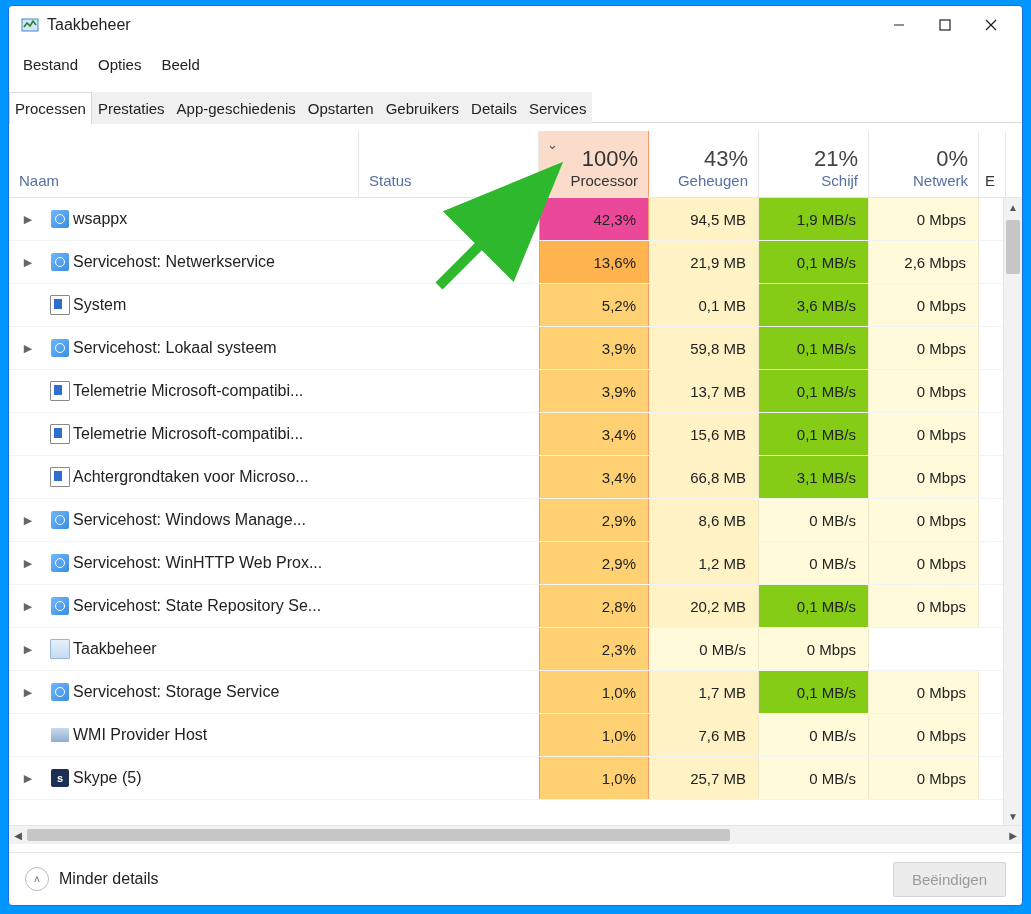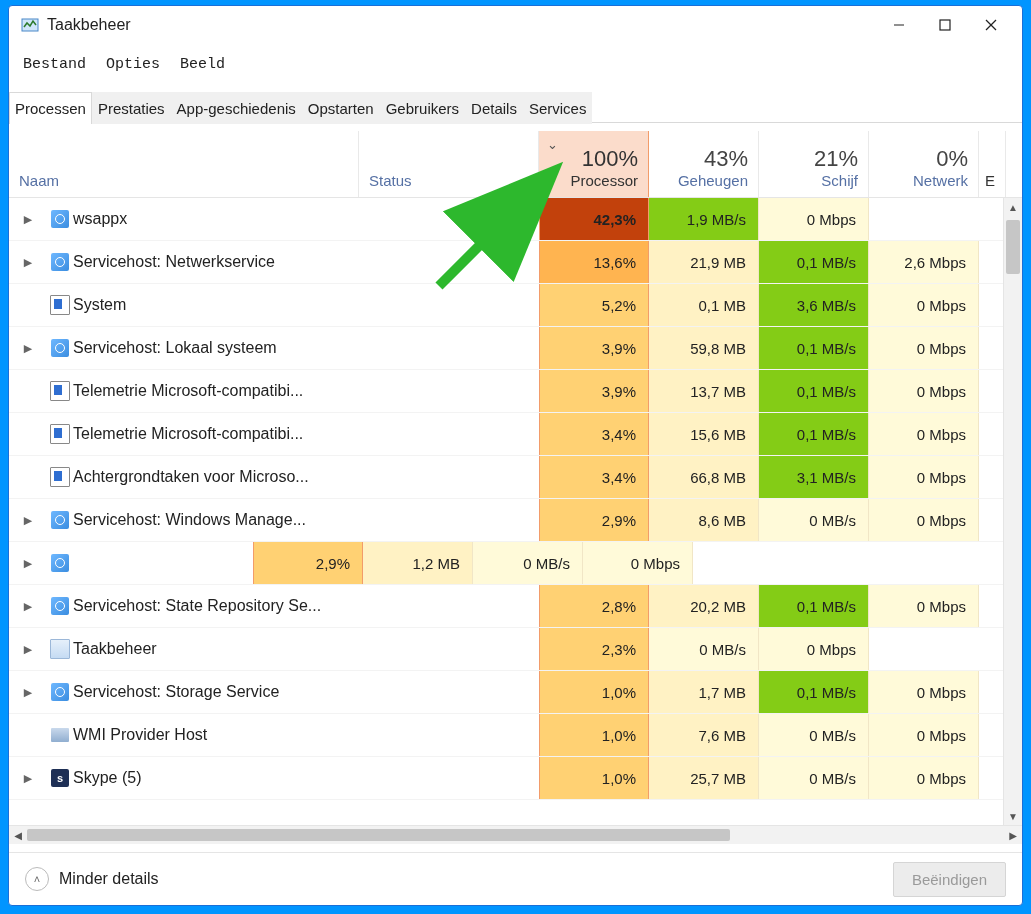--- a/index.html
+++ b/index.html
@@ -3,21 +3,21 @@
 <meta charset="utf-8">
 <style>
   html,body{margin:0;padding:0;font-family:"Segoe UI",Arial,sans-serif;font-size:15px;color:#222;background:#0095ff;}
   .frame{position:absolute;left:8px;top:5px;right:8px;bottom:8px;background:#fff;border:1px solid #1a6fd8;border-radius:4px;display:flex;flex-direction:column;overflow:hidden;gap:8px;}
   .titlebar{display:flex;align-items:center;height:38px;padding:0 8px;}
   .title-icon{width:18px;height:18px;margin:0 8px 0 4px;display:inline-block;position:relative;}
   .title-icon svg{width:18px;height:18px;}
   .title-text{font-size:16px;color:#222;}
   .winbtns{margin-left:auto;display:flex;}
   .winbtn{width:46px;height:30px;display:flex;align-items:center;justify-content:center;color:#222;}
-  .menubar{display:flex;padding:0 16px 4px 4px;font-family:Liberation Mono, monospace;}
+  .menubar{display:flex;padding:0 16px 4px 4px;}
   .menuitem{padding:4px 10px;font-size:15px;color:#222;}
   .tabbar{display:flex;align-items:flex-end;height:34px;background:#fff;}
   .tab{padding:7px 5px;font-size:15px;color:#222;border:1px solid transparent;border-bottom:none;background:#f0f0f0;position:relative;top:1px;}
   .tab.active{background:#fff;border-color:#d9d9d9;z-index:2;}
   .tabbar-line{border-bottom:1px solid #d9d9d9;flex:1;height:34px;}
   .content{flex:1;display:flex;flex-direction:column;min-height:0;}
   .header-row{display:flex;align-items:stretch;height:66px;border-bottom:1px solid #e5e5e5;}
   .hcell{display:flex;flex-direction:column;justify-content:flex-end;padding:4px 10px 8px 10px;color:#5570a4;font-size:15px;border-right:1px solid #e9e9e9;box-sizing:border-box;}
   .hcell.name{flex:0 0 350px;justify-content:flex-end;}
   .hcell.status{flex:0 0 180px;}
@@ -34,21 +34,21 @@
   .cell.exp{flex:0 0 38px;justify-content:center;color:#666;font-size:11px;}
   .cell.ico{flex:0 0 26px;justify-content:center;}
   .cell.nm{flex:0 0 286px;font-size:16px;color:#222;text-overflow:ellipsis;}
   .cell.st{flex:0 0 180px;}
   .cell.m{flex:0 0 110px;justify-content:flex-end;padding-right:12px;border-right:1px solid #f1e6c6;font-size:15px;}
   .cell.m.proc{background:#ffd173;border-right:1px solid #f29c6a;border-left:1px solid #f29c6a;}
   .cell.m.mem{background:#fff2c4;}
   .cell.m.dsk{background:#84cc16;}
   .cell.m.net{background:#fff2c4;}
   .cell.m.proc.h{background:#ffb450;}
-  .cell.m.proc.vh{background:#c2410c;font-weight:bold;}
+  .cell.m.proc.vh{background:#ec4899;}
   .cell.m.zero{background:#fffad9;}
   .icon-gear{width:18px;height:18px;background:linear-gradient(135deg,#6fb8ff,#3a8de0);display:inline-block;border-radius:2px;position:relative;}
   .icon-gear:after{content:"";position:absolute;left:4px;top:4px;right:4px;bottom:4px;border:1.5px solid #fff;border-radius:50%;}
   .icon-sq{width:18px;height:18px;border:1px solid #888;display:inline-block;background:#fff;border-radius:1px;position:relative;}
   .icon-sq:after{content:"";position:absolute;left:3px;top:3px;width:8px;height:10px;background:#2f6ed1;}
   .icon-tm{width:18px;height:18px;display:inline-block;background:linear-gradient(#e6f0fa,#c5dbf3);border:1px solid #9bb7d8;border-radius:1px;}
   .icon-wmi{width:18px;height:14px;display:inline-block;background:linear-gradient(#c9d9ec,#90aed0);border-radius:1px;}
   .icon-skype{width:18px;height:18px;display:inline-block;background:#1e2f55;color:#fff;font-size:11px;font-weight:bold;text-align:center;line-height:18px;border-radius:2px;}
   .vscroll{position:absolute;right:0;top:0;bottom:0;width:18px;background:#f2f2f2;border-left:1px solid #e5e5e5;}
   .vscroll .up,.vscroll .dn{height:18px;display:flex;align-items:center;justify-content:center;font-size:10px;color:#555;}
@@ -148,20 +148,21 @@
       <div class="row">
           <div class="cell exp">
             <span>▶</span>
           </div>
           <div class="cell ico">
             <span class="icon-gear"></span>
           </div>
           <div class="cell nm">wsappx</div>
           <div class="cell st"></div>
           <div class="cell m proc vh">42,3%</div>
+          <div class="cell m mem">94,5 MB</div>
           <div class="cell m dsk">1,9 MB/s</div>
           <div class="cell m net zero">0 Mbps</div>
         </div>
         <div class="row">
           <div class="cell exp">
             <span>▶</span>
           </div>
           <div class="cell ico">
             <span class="icon-gear"></span>
           </div>
@@ -248,20 +249,21 @@
           <div class="cell m dsk zero">0 MB/s</div>
           <div class="cell m net zero">0 Mbps</div>
         </div>
         <div class="row">
           <div class="cell exp">
             <span>▶</span>
           </div>
           <div class="cell ico">
             <span class="icon-gear"></span>
           </div>
+          <div class="cell nm">Servicehost: WinHTTP Web Prox...</div>
           <div class="cell st"></div>
           <div class="cell m proc">2,9%</div>
           <div class="cell m mem">1,2 MB</div>
           <div class="cell m dsk zero">0 MB/s</div>
           <div class="cell m net zero">0 Mbps</div>
         </div>
         <div class="row">
           <div class="cell exp">
             <span>▶</span>
           </div>

